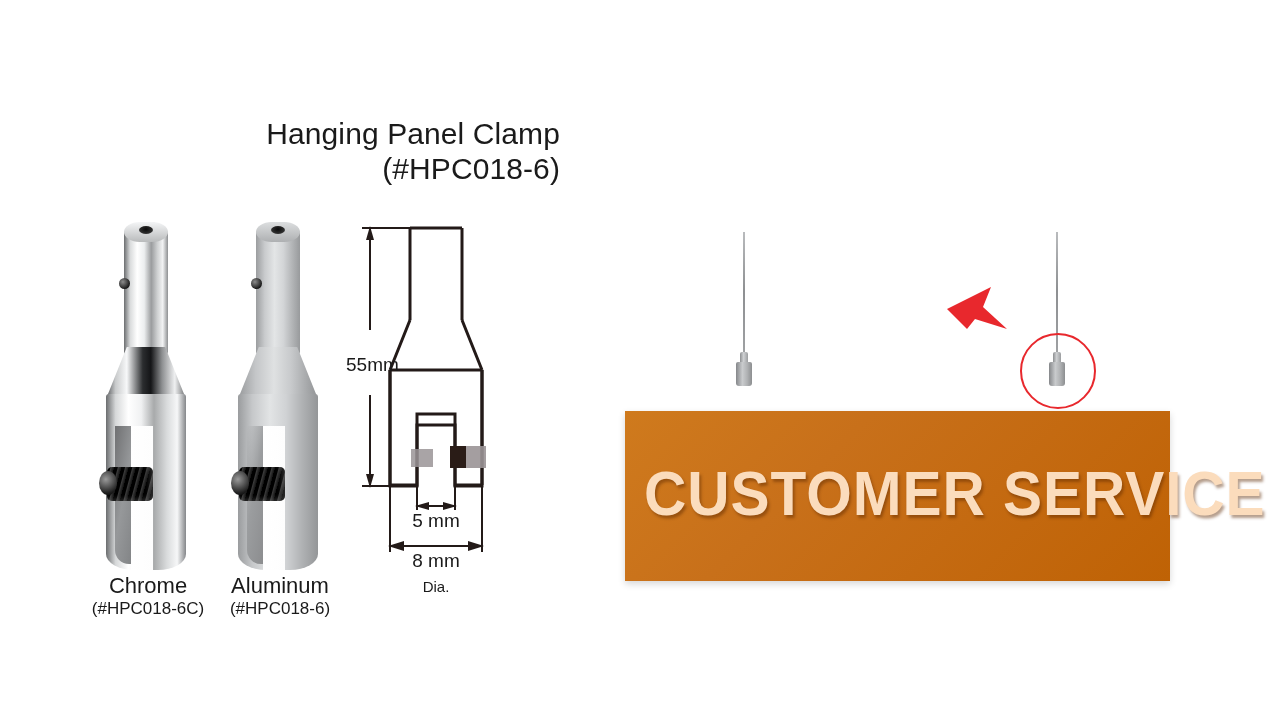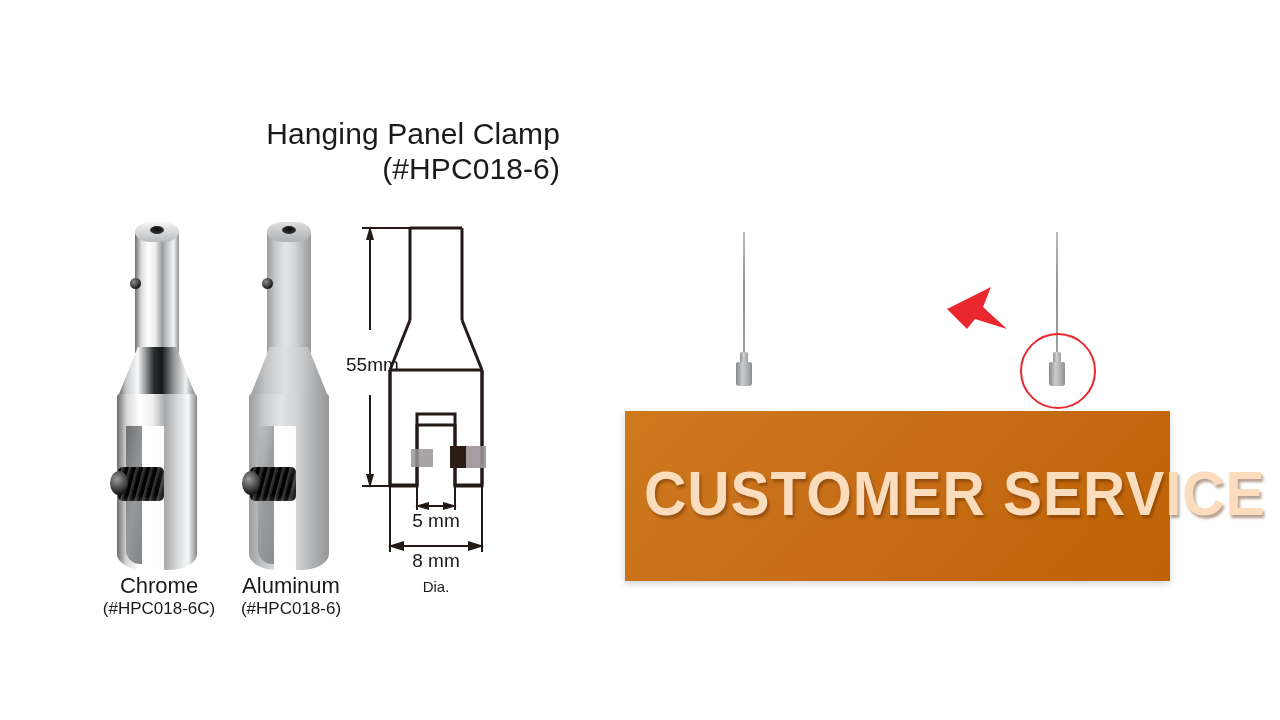--- a/index.html
+++ b/index.html
@@ -26,21 +26,21 @@
     line-height: 1.18;
   }
   #title-block .t-line {
     font-size: 30px;
     letter-spacing: 0.1px;
     color: #1a1a1a;
     white-space: nowrap;
   }
 
   
-  #photo-group { position: absolute; left: 11px; top: 0; width: 380px; height: 560px; padding-left: 12px; }
+  #photo-group { position: absolute; left: 0; top: 0; width: 380px; height: 560px; padding-left: 12px; }
 
   .clamp-photo { position: absolute; }
 
   
   .cp-top {            
     position: absolute;
     left: 21px;
     top: 0;
     width: 44px;
     height: 132px;

